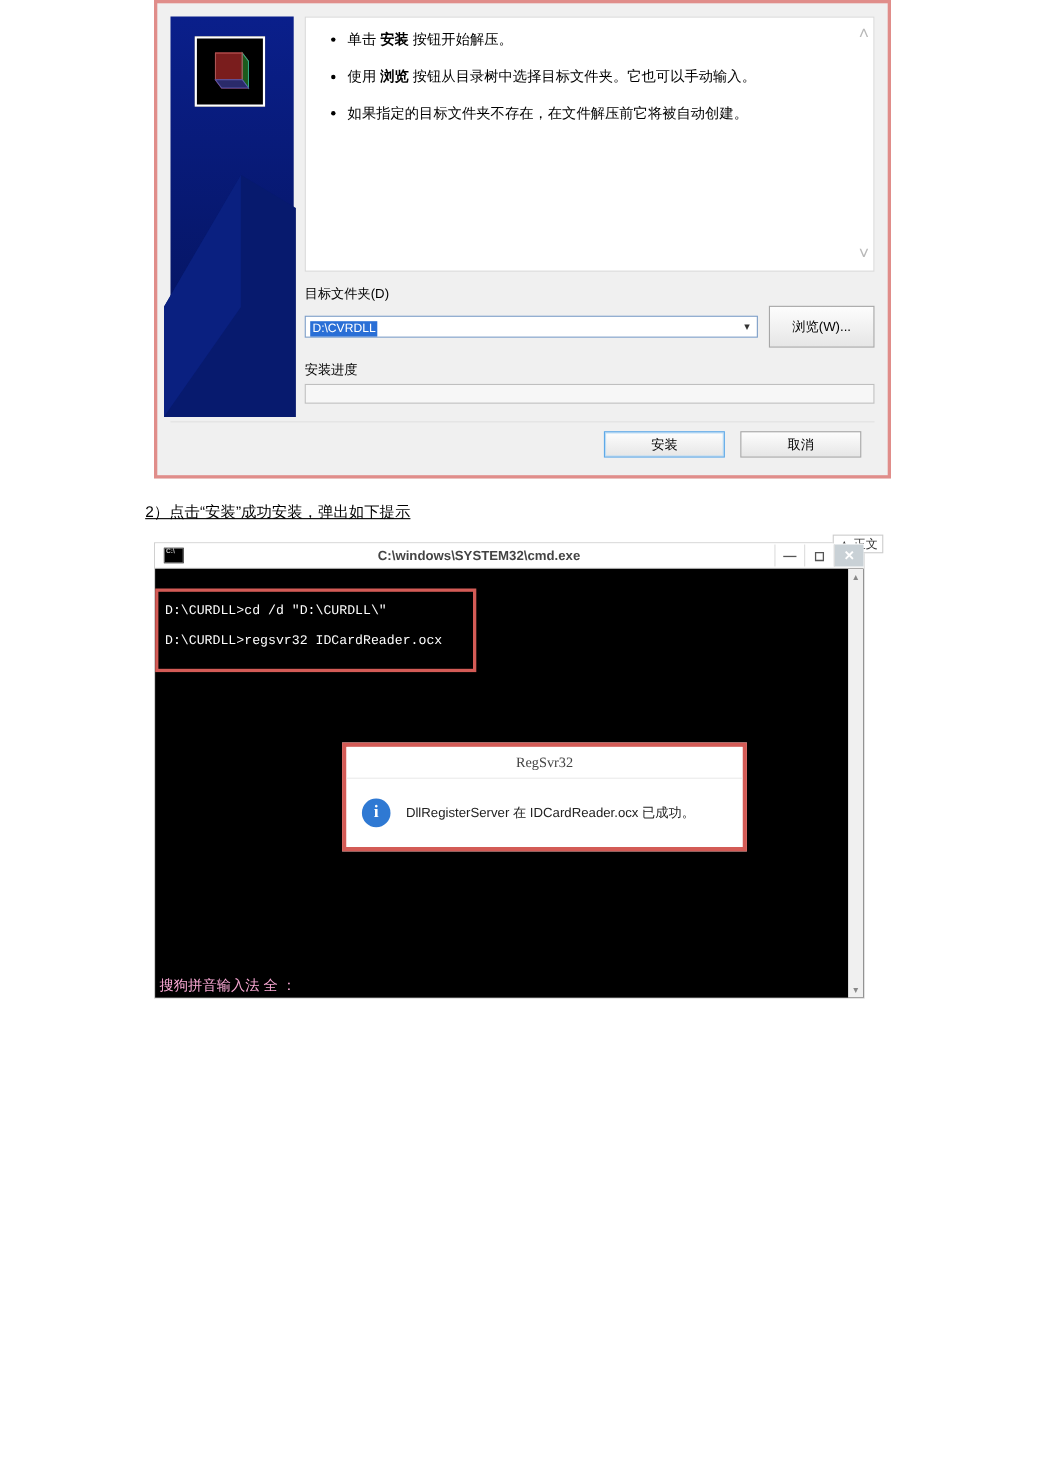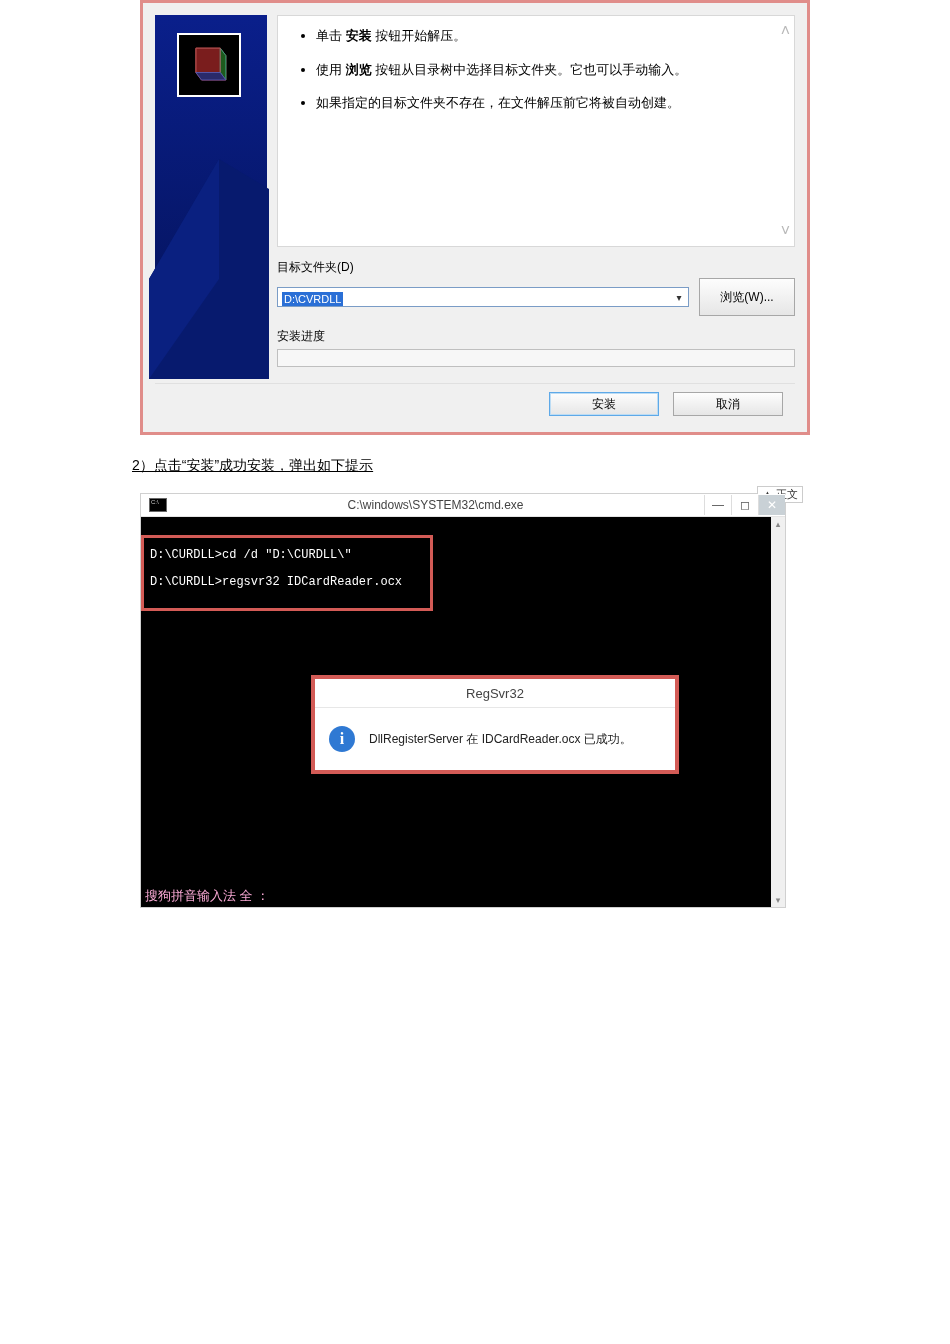--- a/index.html
+++ b/index.html
@@ -173,20 +173,21 @@
     position: relative;
   }
   .cmd-titlebar {
     height: 22px;
     background: #fff;
     border-bottom: 1px solid #e4e4e4;
     display: flex;
     align-items: center;
     position: relative;
     font-size: 12px;
+    font-weight: bold;
   }
   .cmd-title-icon {
     width: 16px; height: 12px;
     background: #000;
     margin-left: 8px;
     border: 1px solid #666;
     position: relative;
   }
   .cmd-title-icon::after{
     content:"C:\\"; color:#ccc; font-size:6px; position:absolute; top:0; left:1px;
@@ -254,20 +255,21 @@
     border: 4px solid #d35b56;
     background: #fff;
   }
   .regsvr-title {
     height: 28px;
     background: #fff;
     border-bottom: 1px solid #e7e7e7;
     display: flex; align-items: center; justify-content: center;
     color: #444;
     font-size: 13px;
+    font-family: Liberation Serif, serif;
   }
   .regsvr-body {
     background: #fff;
     padding: 18px 14px;
     display: flex;
     align-items: center;
     gap: 14px;
     font-size: 12px;
     color: #222;
   }

